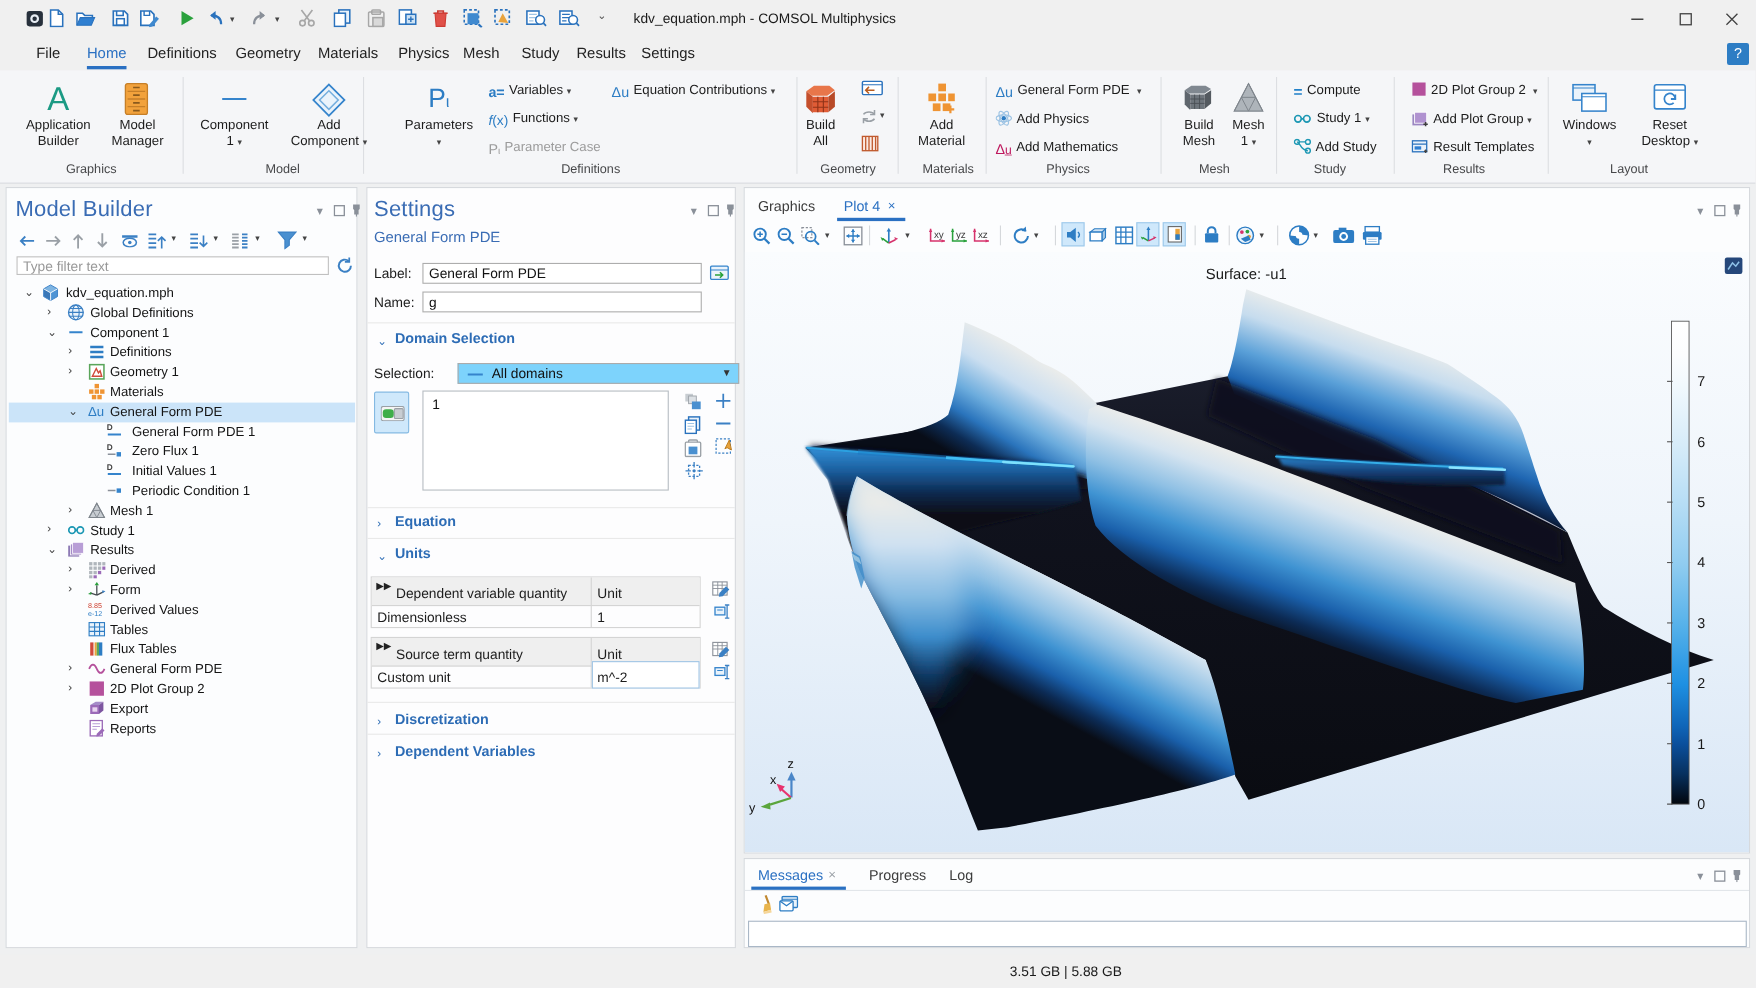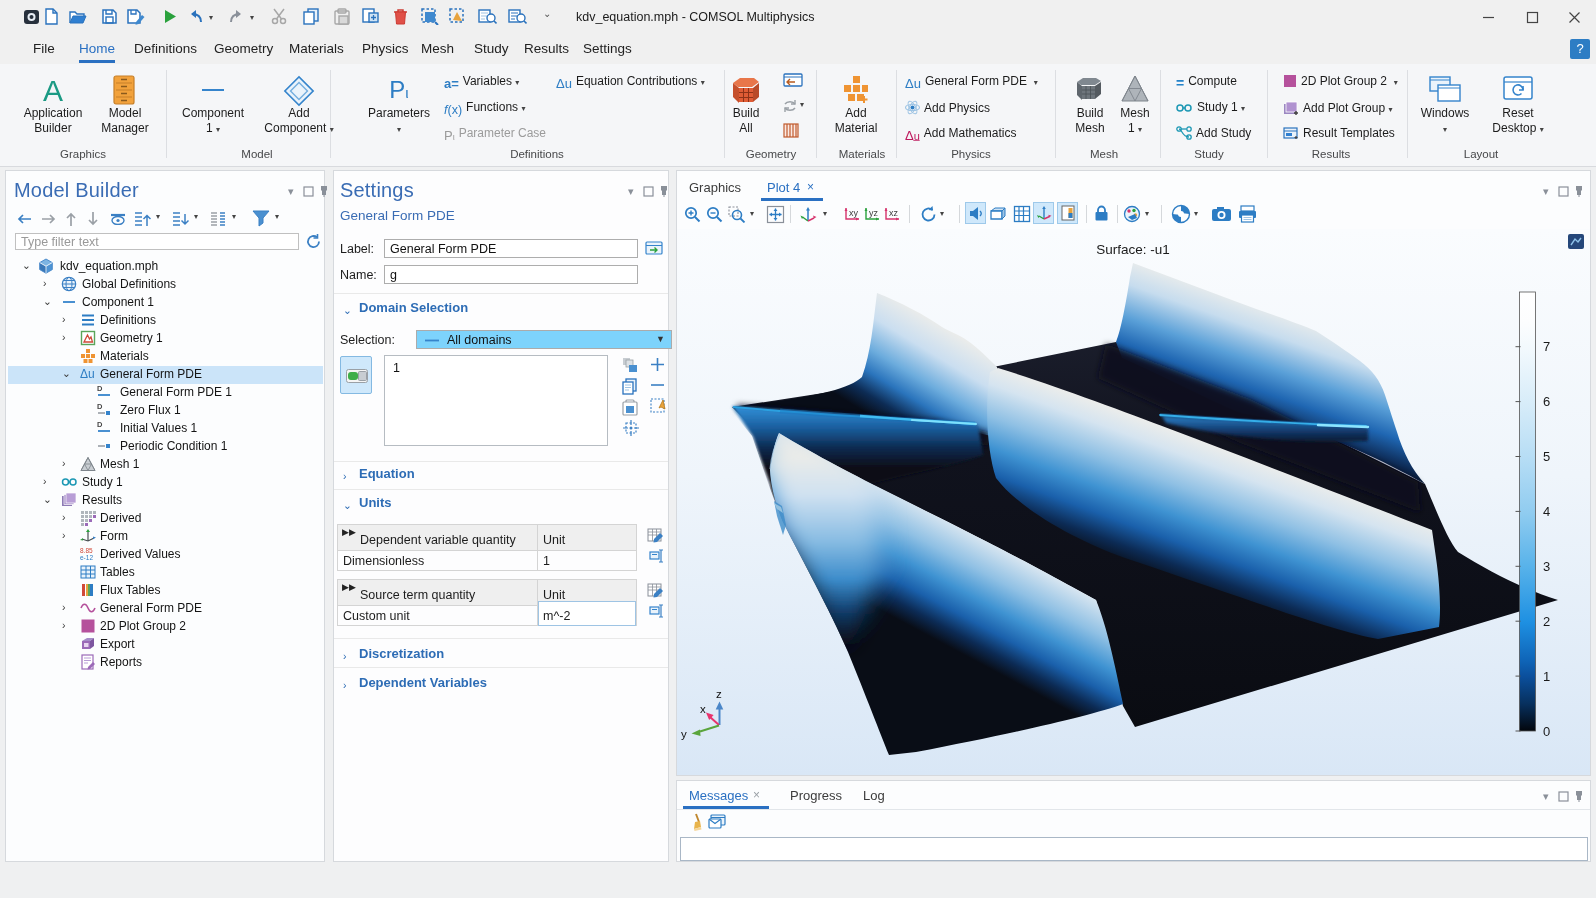--- a/index.html
+++ b/index.html
@@ -1081,12 +1081,15 @@
       </svg>
  <svg class="abs" style="left:31px;top:33px" width="18" height="16">
         <rect x="3" y="1" width="14" height="10" rx="1" fill="#eaf3fb" stroke="#2d7dc4" stroke-width="1.2"></rect>
         <path d="M3 3.5h14" stroke="#2d7dc4"></path>
         <rect x="1" y="5" width="12" height="9" rx="1" fill="#fff" stroke="#2d7dc4" stroke-width="1.2"></rect>
         <path d="M1 5l6 4.5L13 5" fill="none" stroke="#2d7dc4" stroke-width="1.1"></path>
       </svg>
  <div class="abs" style="left:3px;top:56px;width:908px;height:24px;background:#fff;border:1px solid #a9b7c6"></div>
 </div>
 
+<div class="abs" style="left:0;top:868px;width:1596px;height:30px;background:#f0f0f0;">
+  <span class="abs" style="left:918px;top:8px;font-size:12.5px;color:#1a1a1a">3.51 GB | 5.88 GB</span>
+</div>
 </div>
 </body></html>

